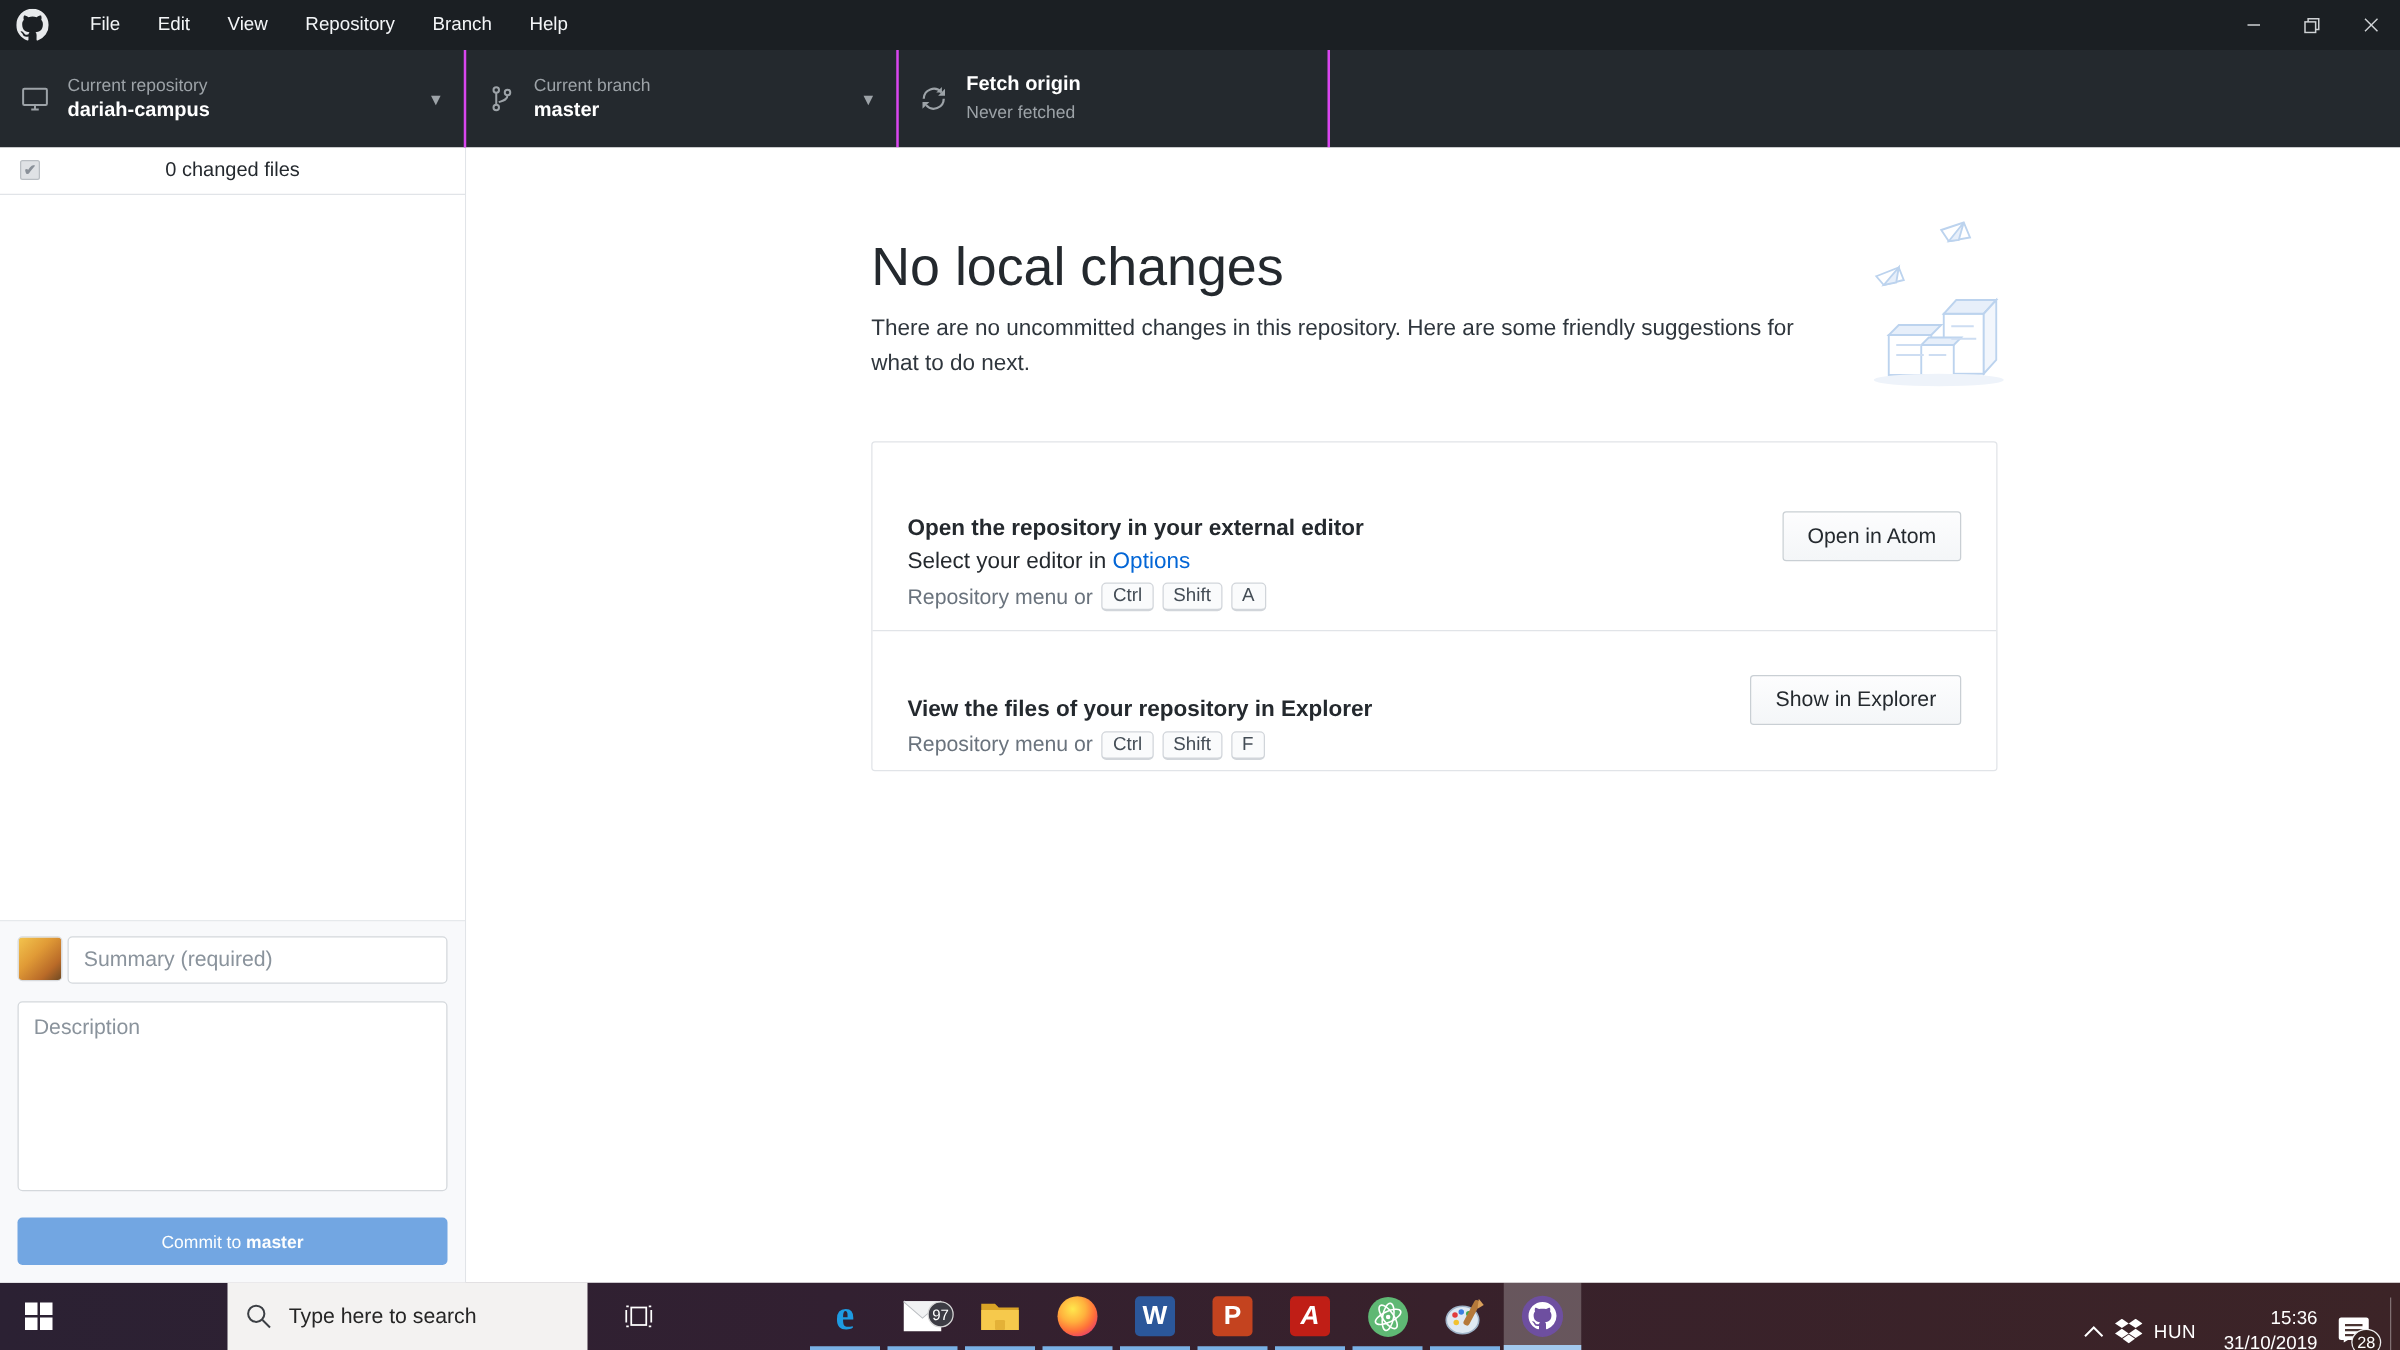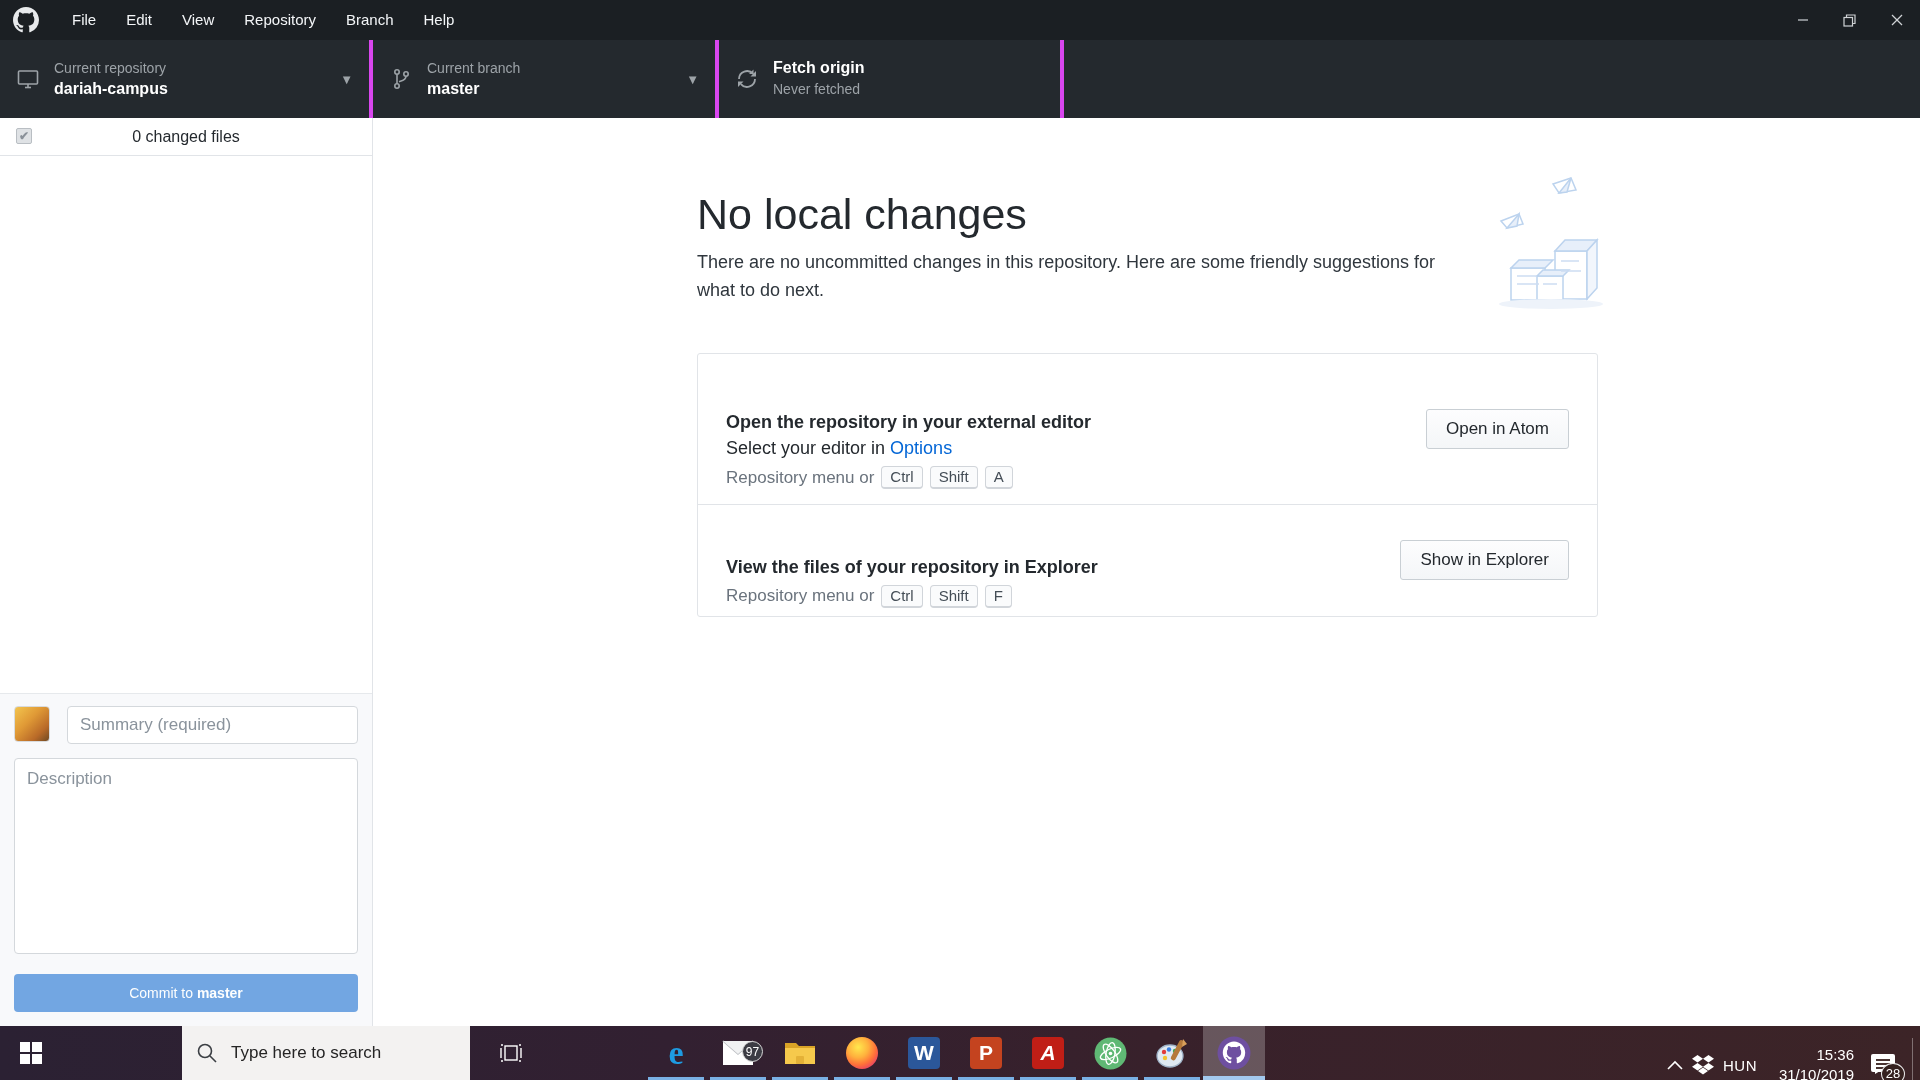--- a/index.html
+++ b/index.html
@@ -8,21 +8,21 @@
   
   .titlebar { height:40px; background:#1b1f23; display:flex; align-items:center; color:#fff; }
   .titlebar .logo { width:26px; height:26px; margin:0 18px 0 13px; }
   .menu-item { padding:0 15px; font-size:15px; color:#f4f6f8; line-height:40px; cursor:default; }
   .win-controls { margin-left:auto; display:flex; height:40px; }
   .win-btn { width:47px; height:40px; display:flex; align-items:center; justify-content:center; }
   .win-btn svg { stroke:#cfd2d5; }
 
   
   .toolbar { height:78px; background:#24292e; display:flex; }
-  .tb-section { display:flex; align-items:center; padding:0 16px; border-right:4px solid #d946ef; position:relative; }
+  .tb-section { display:flex; align-items:center; padding:0 16px; border-right:2px solid #d946ef; position:relative; }
   .tb-section.repo { width:373px; }
   .tb-section.branch { width:346px; }
   .tb-section.fetch { width:345px; }
   .tb-icon { width:24px; height:24px; margin-right:14px; flex:none; color:#9da3a8; }
   .tb-label { font-size:14px; color:#9da3a8; line-height:1.45; }
   .tb-value { font-size:16px; color:#fff; font-weight:bold; line-height:1.3; }
   .tb-caret { margin-left:auto; color:#9da3a8; font-size:13px; }
 
   
   .app-body { display:flex; height:908px; }
@@ -30,26 +30,26 @@
   
   .sidebar { width:373px; background:#fff; border-right:1px solid #e1e4e8; display:flex; flex-direction:column; }
   .tabs { display:flex; height:41px; flex:none; }
   .tab { flex:1; display:flex; align-items:center; justify-content:center; font-size:16px; color:#24292e; border-bottom:1px solid #e1e4e8; }
   .tab.first { border-right:1px solid #e1e4e8; }
   .tab.active { border-bottom:4px solid #0366d6; }
   .changed-row { height:38px; flex:none; position:relative; display:flex; align-items:center; justify-content:center; border-bottom:1px solid #e1e4e8; font-size:16px; color:#24292e; }
   .checkbox { position:absolute; left:16px; top:10px; width:16px; height:16px; background:#dfe2e5; border:1px solid #b9bec3; border-radius:2px; color:#8a9199; font-size:12px; font-weight:bold; line-height:14px; text-align:center; }
   .side-fill { flex:1; background:#fff; }
   .commit-area { flex:none; border-top:1px solid #e6e9ec; background:#f8f9fb; padding:12px 14px 14px 14px; }
-  .commit-row1 { display:flex; gap:17px; }
+  .commit-row1 { display:flex; gap:4px; }
   .avatar { width:36px; height:36px; border-radius:4px; flex:none;
             background:linear-gradient(135deg,#f3c44e 0%,#e09a36 40%,#b96a28 75%,#6f4a23 100%); border:1px solid #d8dbde; }
   .summary-input { flex:1; height:38px; border:1px solid #d4d8dc; border-radius:4px; background:#fff; padding:0 12px; font-size:17px; font-family:"Liberation Sans",sans-serif; color:#24292e; }
   .summary-input::placeholder, .desc-input::placeholder { color:#8a939c; }
-  .desc-input { margin-top:14px; width:100%; height:196px; border:1px solid #d4d8dc; border-radius:4px; background:#fff; padding:10px 12px; font-size:17px; font-family:"Liberation Sans",sans-serif; color:#24292e; resize:none; }
+  .desc-input { margin-top:14px; width:100%; height:152px; border:1px solid #d4d8dc; border-radius:4px; background:#fff; padding:10px 12px; font-size:17px; font-family:"Liberation Sans",sans-serif; color:#24292e; resize:none; }
   .commit-btn { margin-top:16px; width:100%; height:38px; border:none; border-radius:4px; background:#72a6e2; color:#fdfefe; font-size:14px; font-family:"Liberation Sans",sans-serif; }
   .commit-btn b { font-weight:bold; }
 
   
   .main { flex:1; position:relative; background:#fff; }
   .main-inner { margin-left:324px; width:901px; }
   .blank-title { padding-top:72px; font-size:43px; font-weight:300; color:#24292e; letter-spacing:0; }
   .blank-sub { margin-top:10px; width:745px; font-size:18px; line-height:1.55; color:#2b3publi137; color:#2f363d; }
   .illustration { position:absolute; left:1120px; top:58px; }
 

